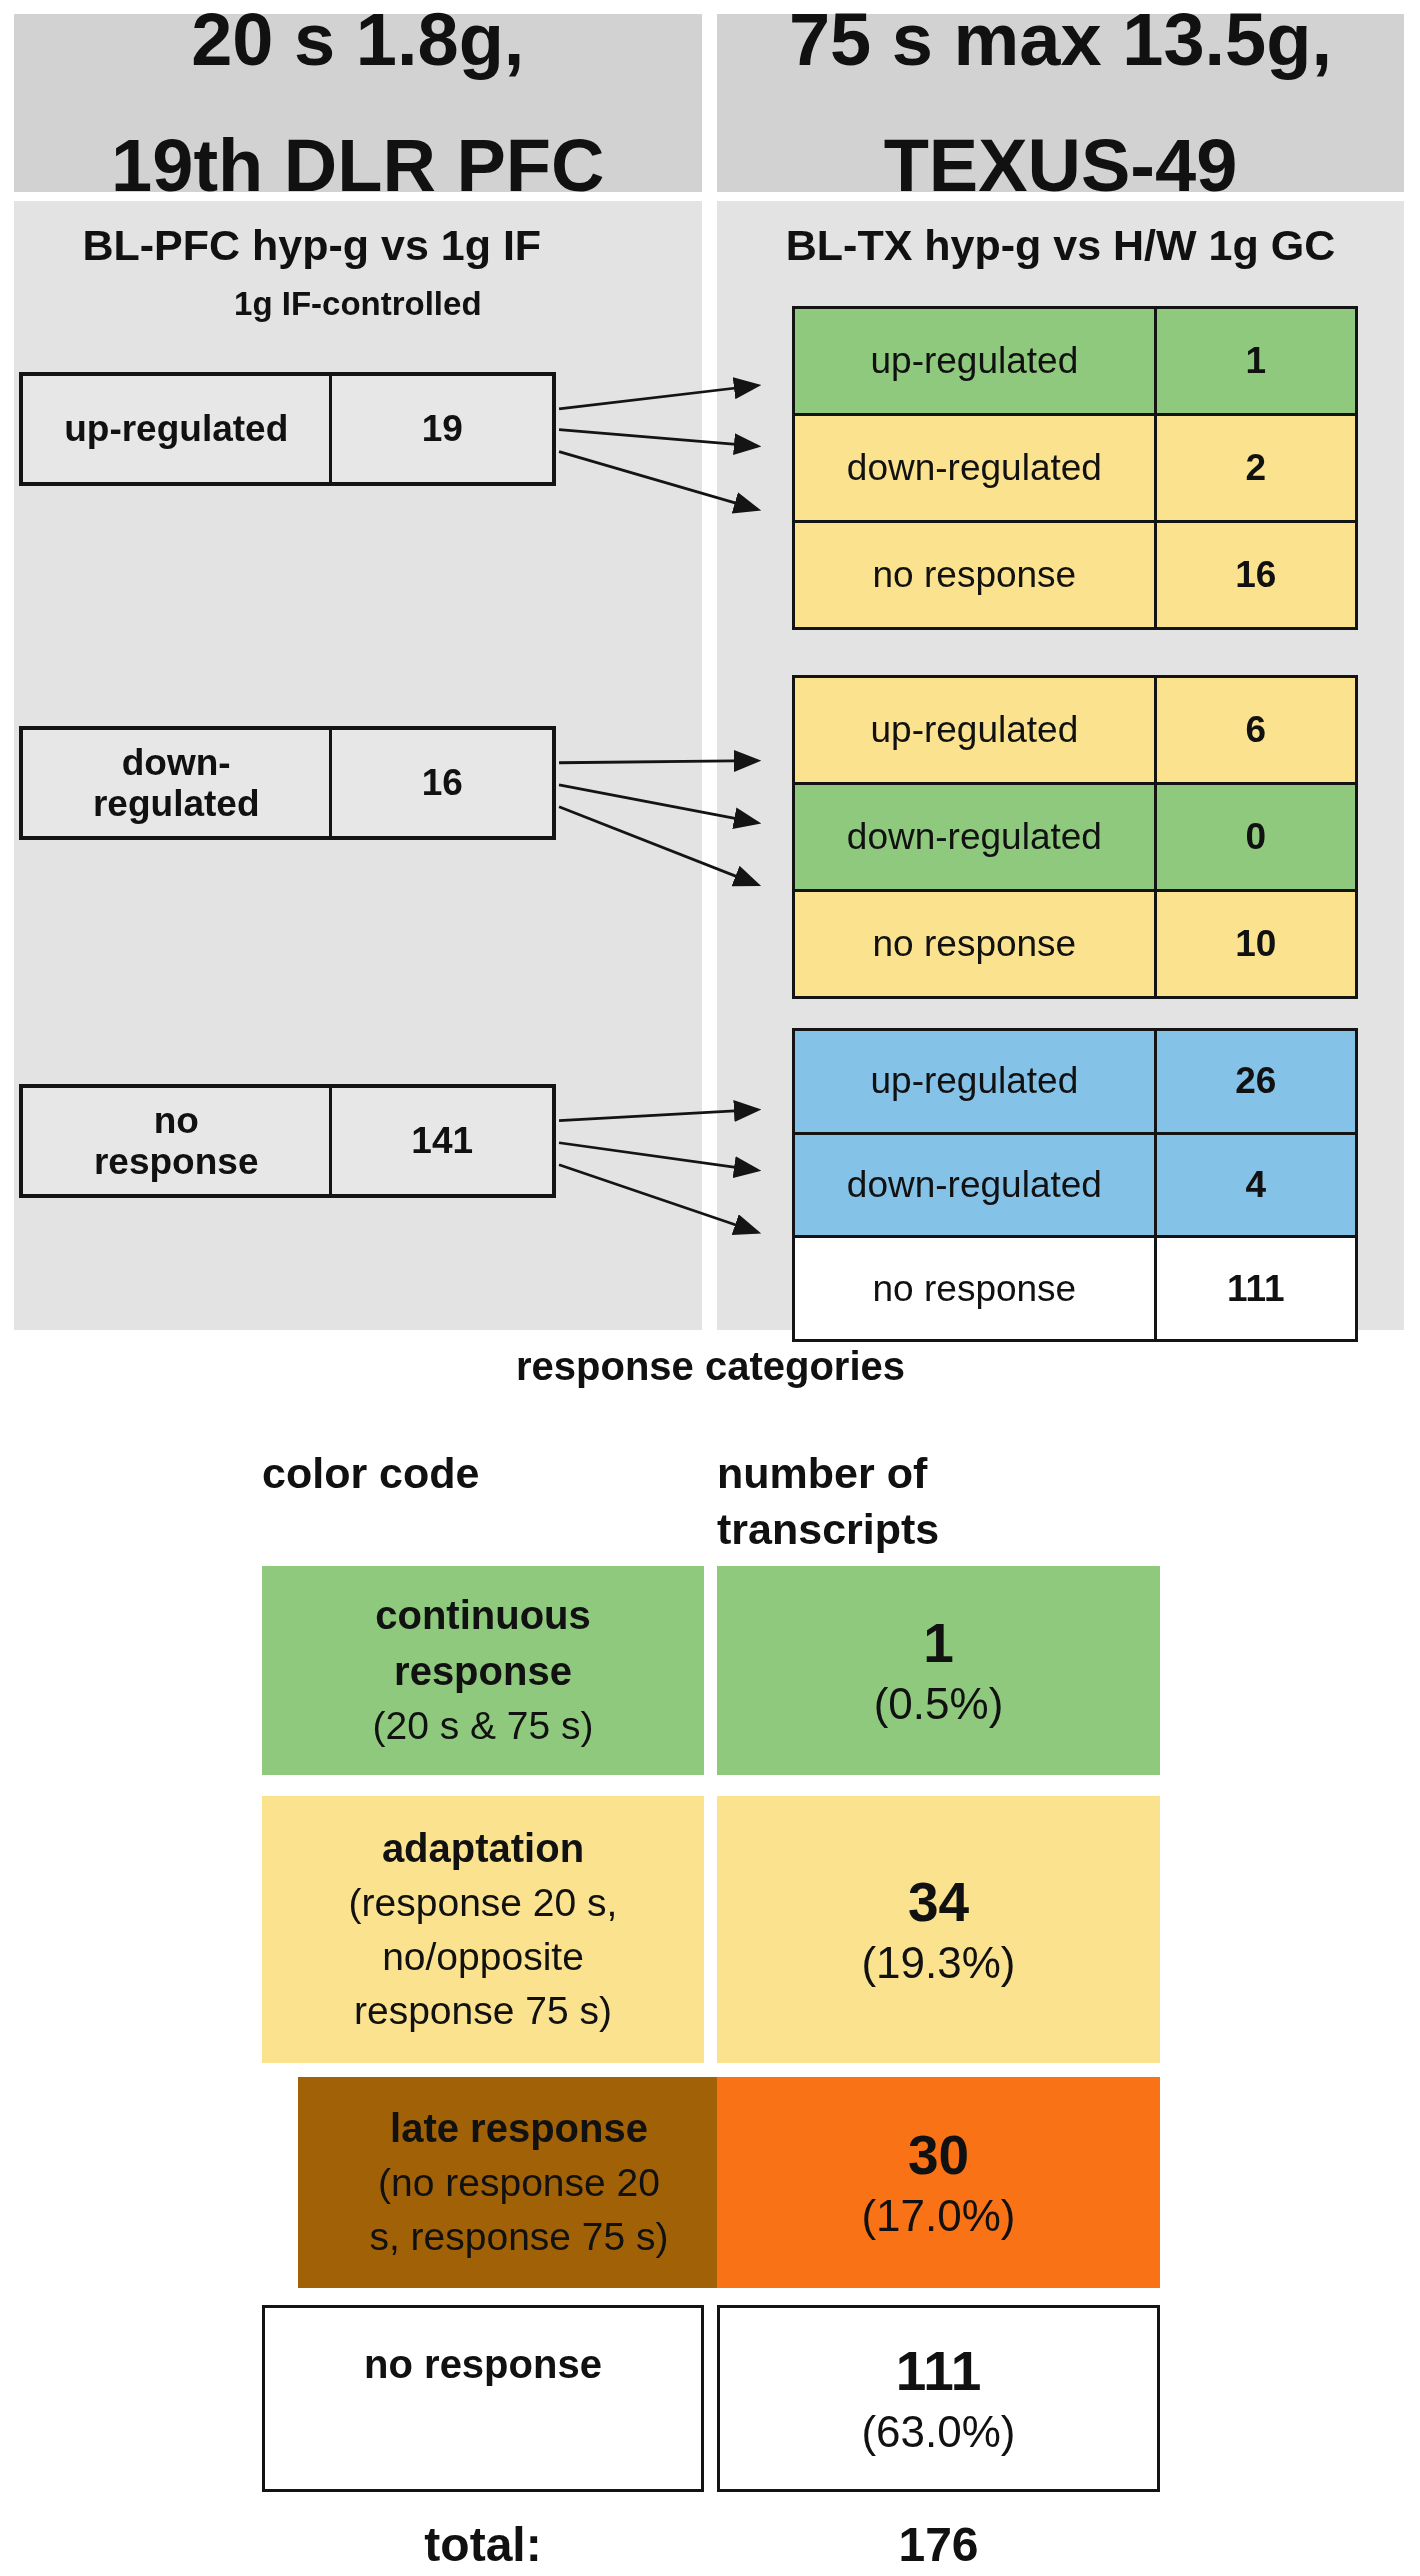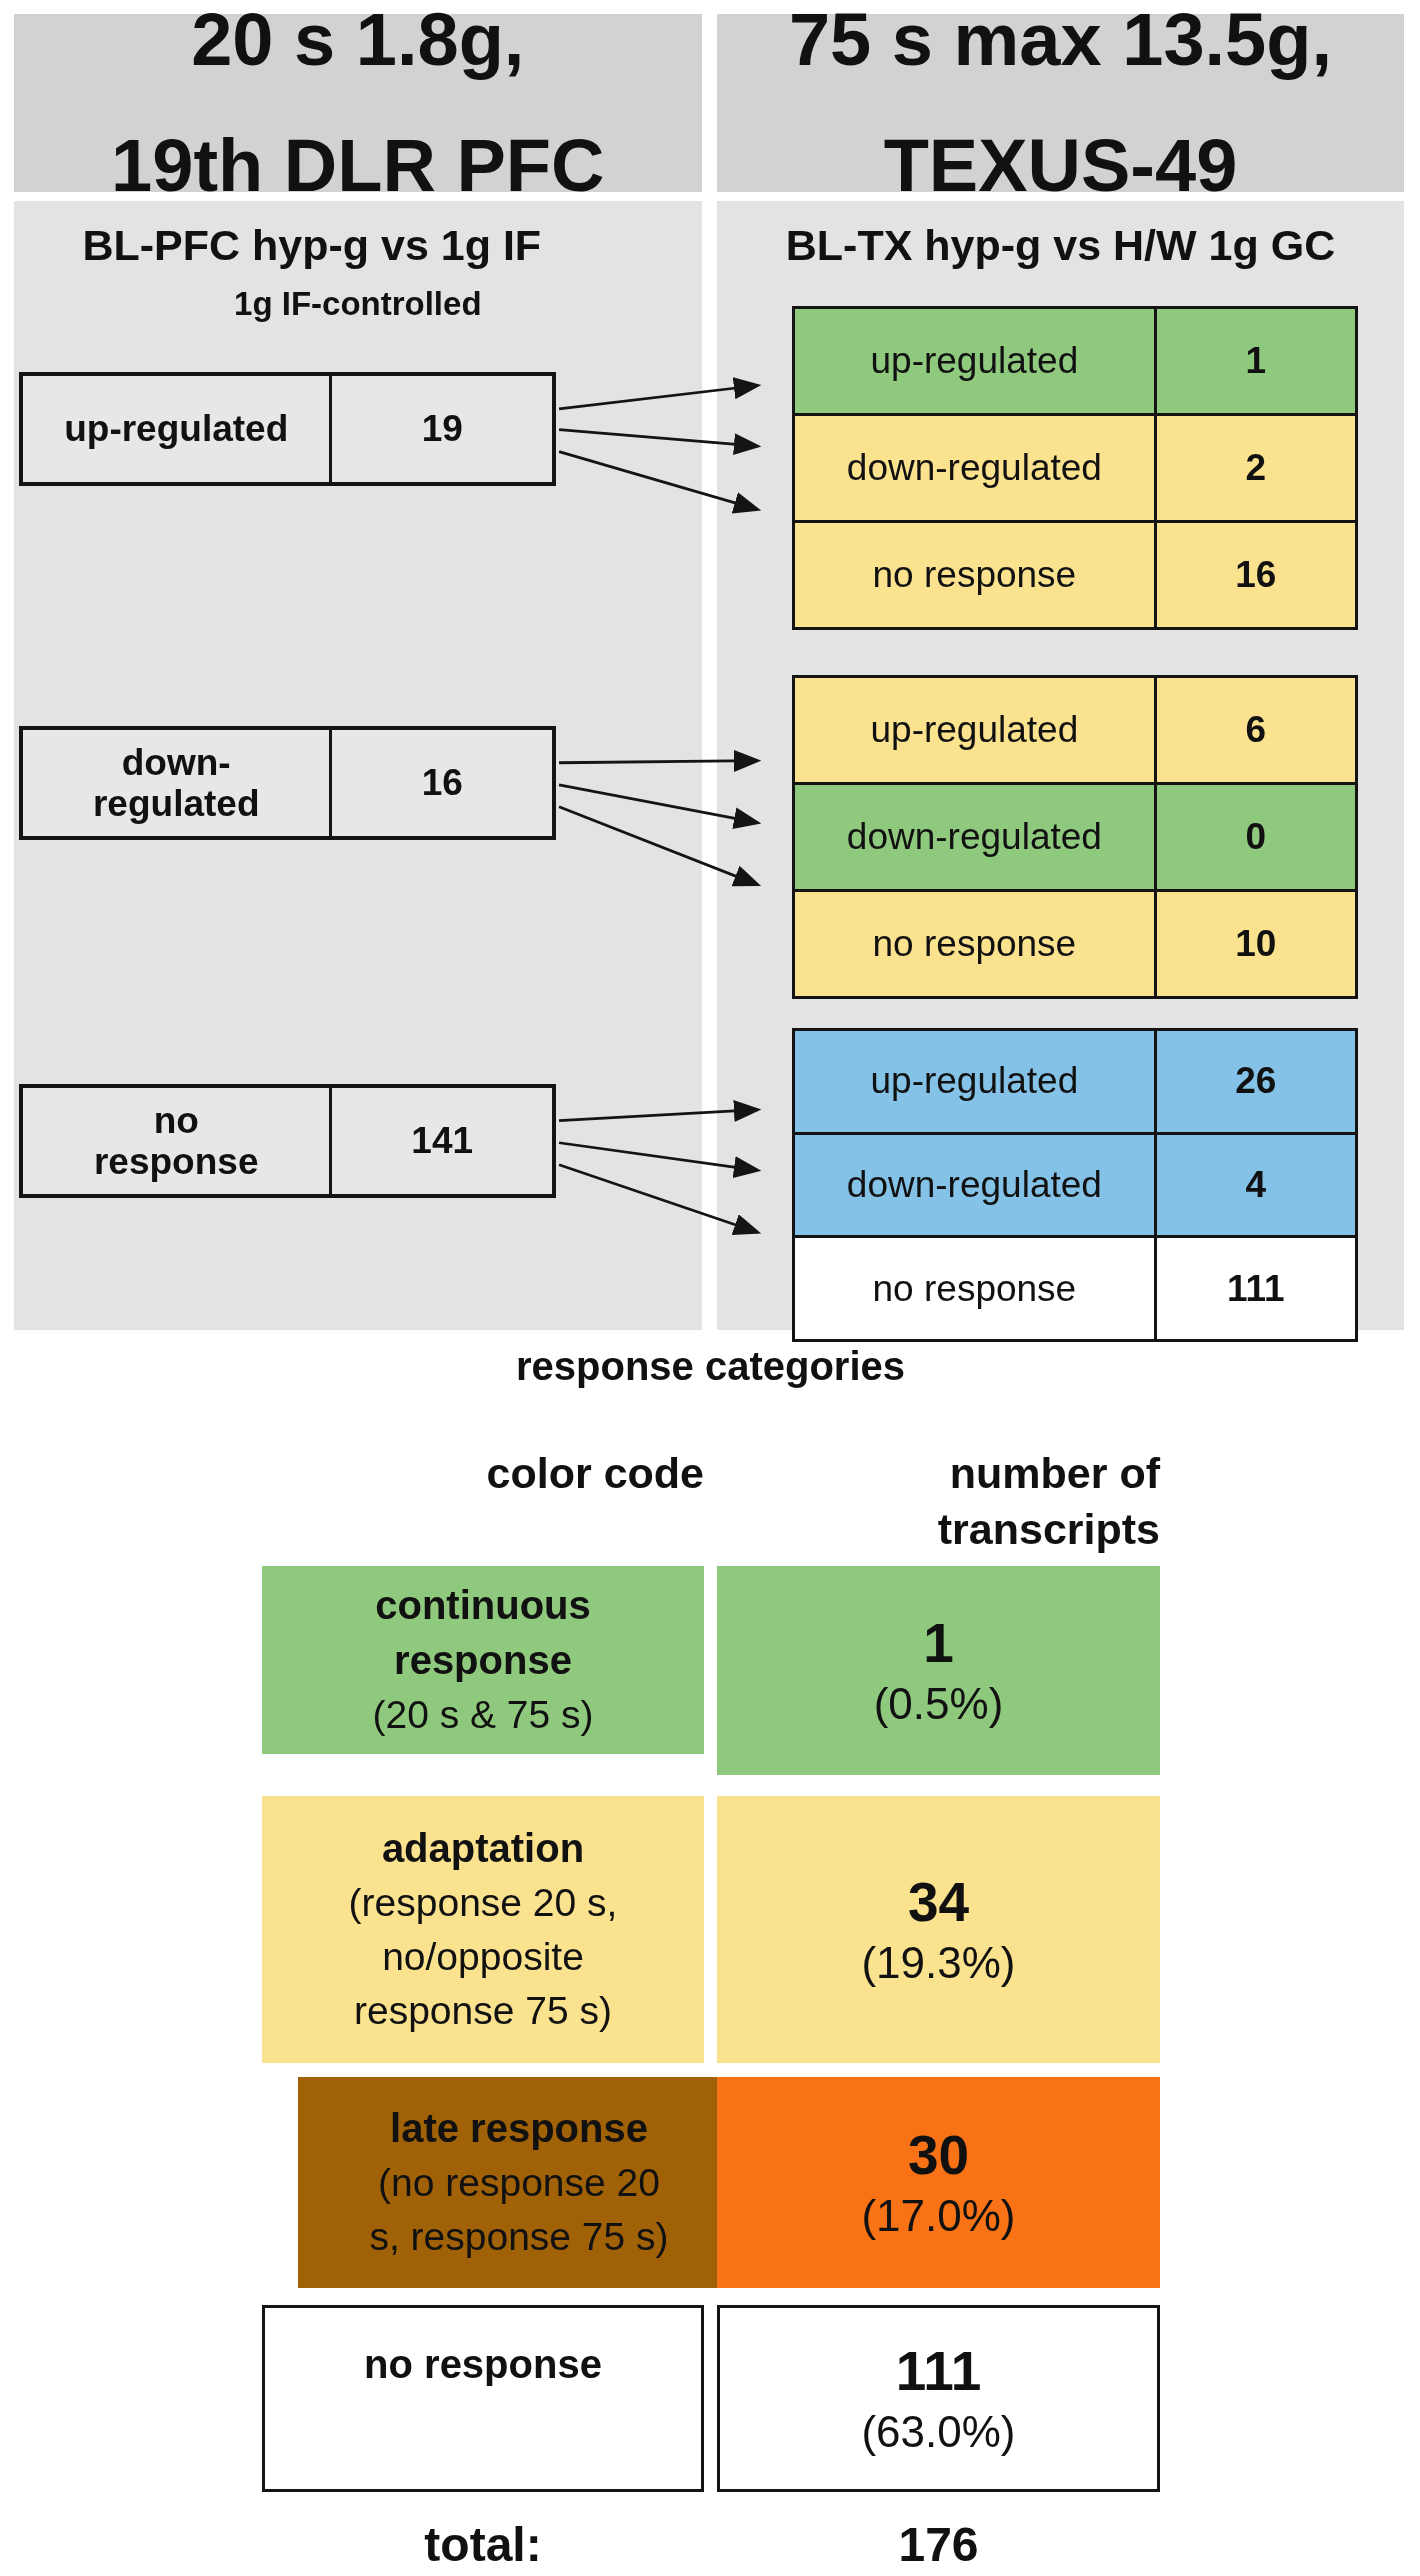--- a/index.html
+++ b/index.html
@@ -34,21 +34,21 @@
   
   .rtable{left:792px;width:566px;border:3.4px solid #141414;display:flex;flex-direction:column;}
   .rtable .trow{flex:1;display:flex;align-items:stretch;}
   .rtable .trow + .trow{border-top:3.4px solid #141414;}
   .rtable .tlbl{width:64.6%;border-right:3.4px solid #141414;display:flex;align-items:center;justify-content:center;text-align:center;font-size:37px;}
   .rtable .tnum{flex:1;display:flex;align-items:center;justify-content:center;font-weight:bold;font-size:37px;}
   
   .arrows{left:0;top:0;width:1421px;height:2576px;pointer-events:none;}
   
   .lg-title{left:0;top:1344px;width:1421px;text-align:center;font-weight:bold;font-size:40px;}
-  .lg-h{font-weight:bold;font-size:43px;line-height:1.3;text-align:right;}
+  .lg-h{font-weight:bold;font-size:43px;line-height:1.3;text-align:left;}
   .lg-h1{left:262px;top:1446px;width:442px;}
   .lg-h2{left:717px;top:1446px;width:443px;}
   .lrow-left{left:262px;width:442px;display:flex;flex-direction:column;align-items:center;justify-content:center;text-align:center;line-height:1.38;}
   .lrow-right{left:717px;width:443px;display:flex;flex-direction:column;align-items:center;justify-content:center;text-align:center;}
   .lb{font-weight:bold;font-size:40px;}
   .ln{font-size:39px;}
   .lcount{font-weight:bold;font-size:55px;line-height:1.2;}
   .lpct{font-size:44px;line-height:1.25;}
   .bordered{border:3.4px solid #141414;}
   .toptext{justify-content:flex-start;padding-top:29px;}
@@ -162,21 +162,21 @@
     </g>
   </svg>
 
   <div class="abs lg-title">response categories</div>
   <div class="abs lg-h lg-h1">color code</div>
   <div class="abs lg-h lg-h2">
     <div>number of</div>
     <div>transcripts</div>
   </div>
 
-  <div class="abs lrow-left" style="top: 1566px; height: 188px; background-color: rgb(143, 201, 126);">
+  <div class="abs lrow-left" style="top: 1566px; height: 209px; background-color: rgb(143, 201, 126);">
     <div class="lb">continuous</div>
     <div class="lb">response</div>
     <div class="ln">(20 s &amp; 75 s)</div>
   </div>
   <div class="abs lrow-right" style="top: 1566px; height: 209px; background-color: rgb(143, 201, 126);">
     <div class="lcount">1</div>
     <div class="lpct">(0.5%)</div>
   </div>
 
   <div class="abs lrow-left" style="top: 1796px; height: 267px; background-color: rgb(250, 226, 142);">

